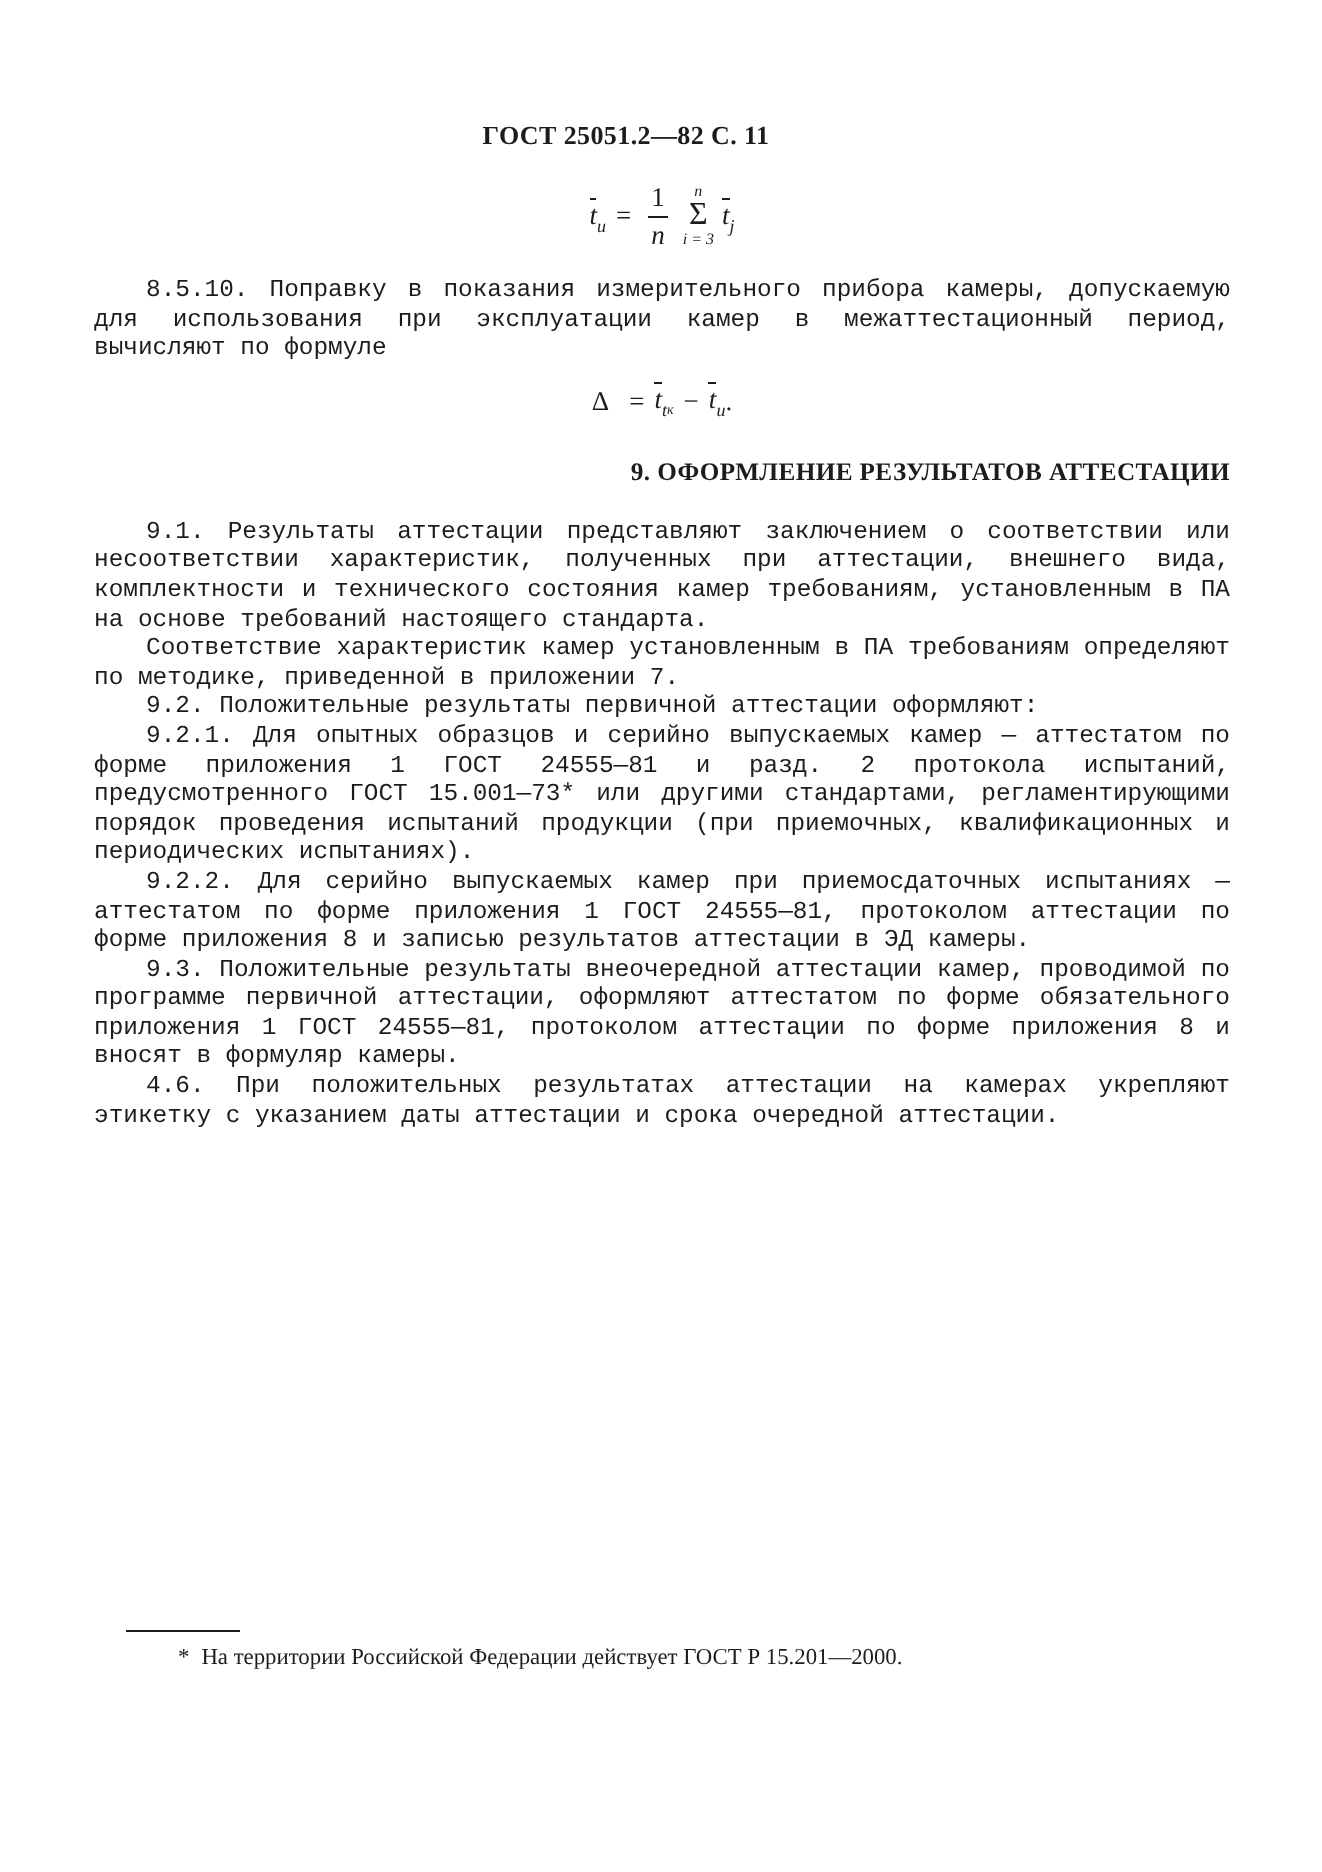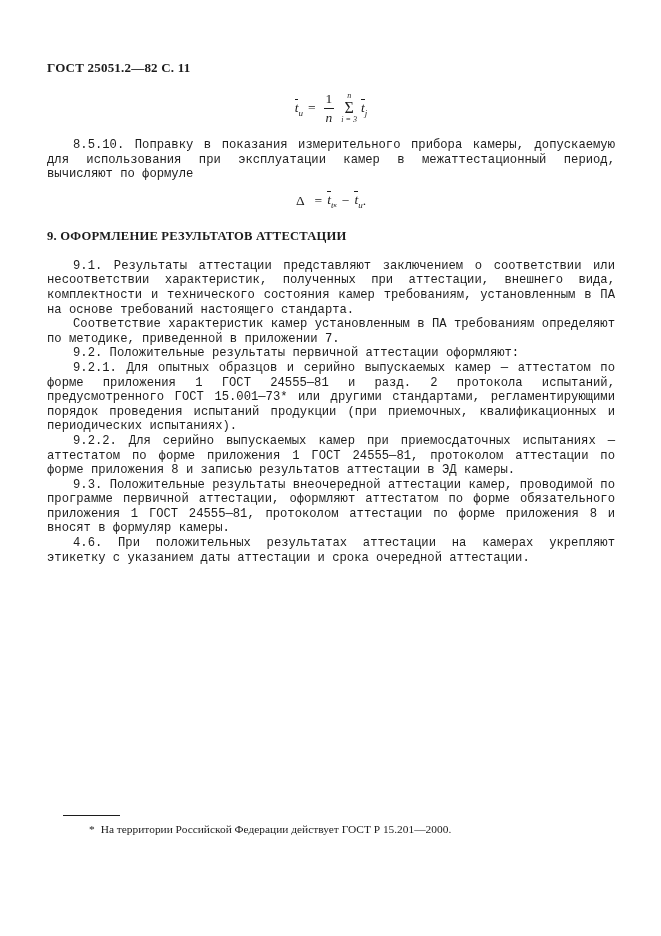--- a/index.html
+++ b/index.html
@@ -10,21 +10,21 @@
     font-family:"Liberation Serif","DejaVu Serif",serif;
     color:#1c1c1c;
     overflow:hidden;
   }
   .content{
     position:absolute;
     left:47px;top:60px;
     width:568px;
   }
   .doc-header{
-    text-align:left;
+    text-align:center;
     padding-right:36px;
     font-weight:bold;
     font-size:13px;
     letter-spacing:.2px;
   }
   
   .formula{
     display:flex;
     justify-content:center;
     align-items:center;
@@ -54,21 +54,21 @@
   
   .para{
     font-size:12.2px;
     line-height:14.6px;
     text-align:justify;
     text-indent:26px;
     font-family:Liberation Mono, monospace;
   }
   .para-8510{margin-top:10px;}
   .section-heading{
-    text-align:left;
+    text-align:right;
     font-weight:bold;
     font-size:12.6px;
     margin:15px 0 15px 0;
     letter-spacing:.2px;
   }
   
   .footnote{
     position:absolute;
     left:63px;top:815px;
     width:568px;

